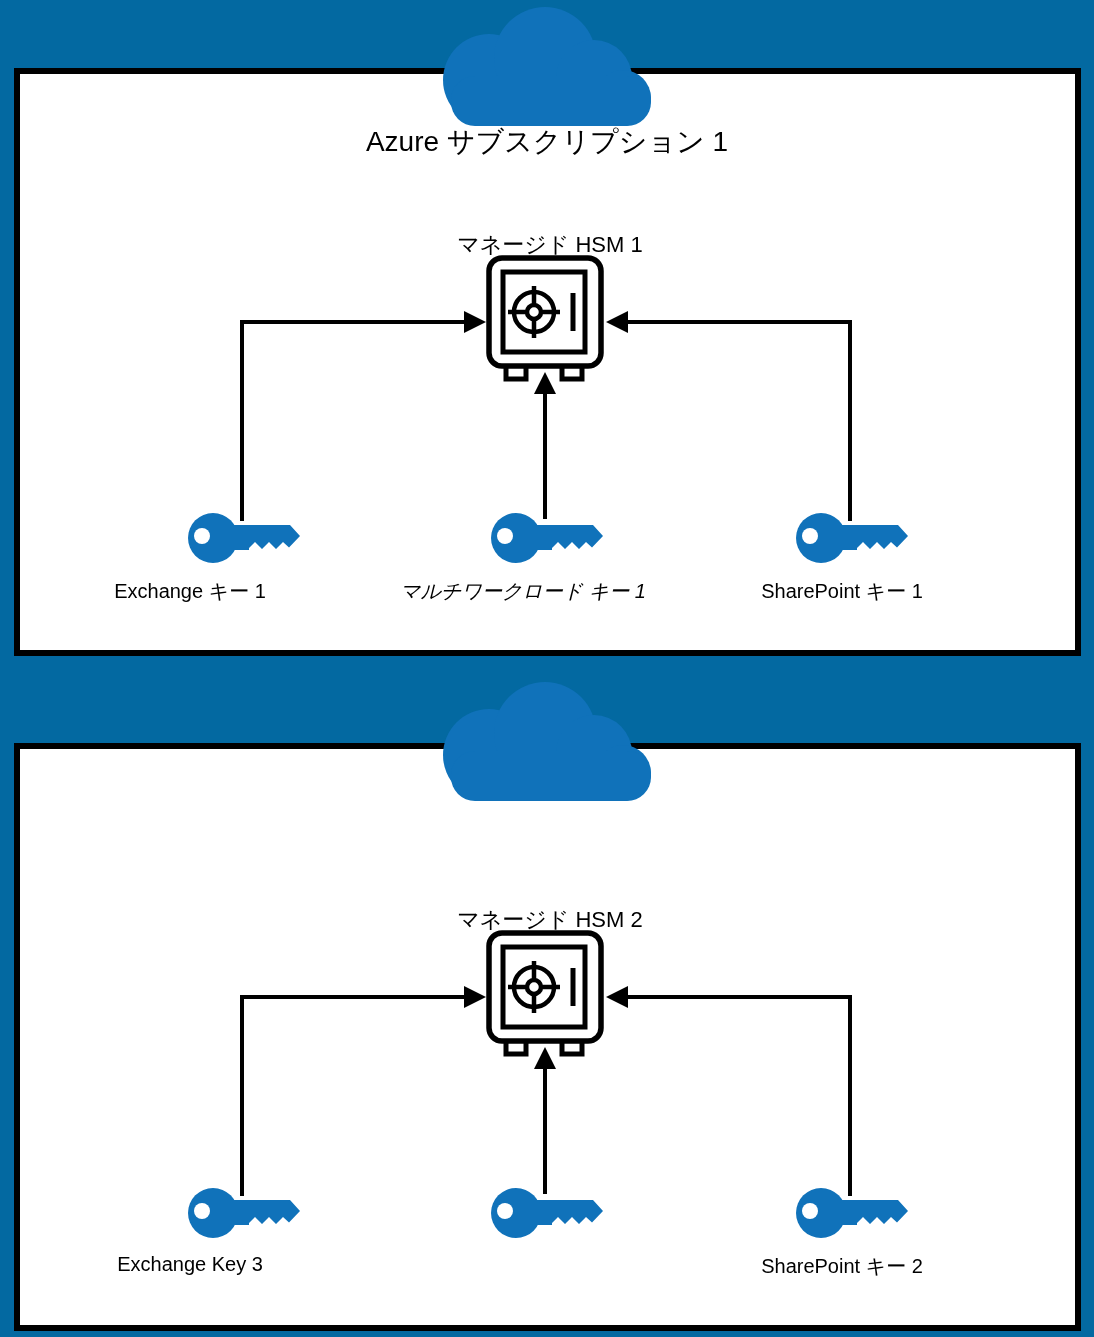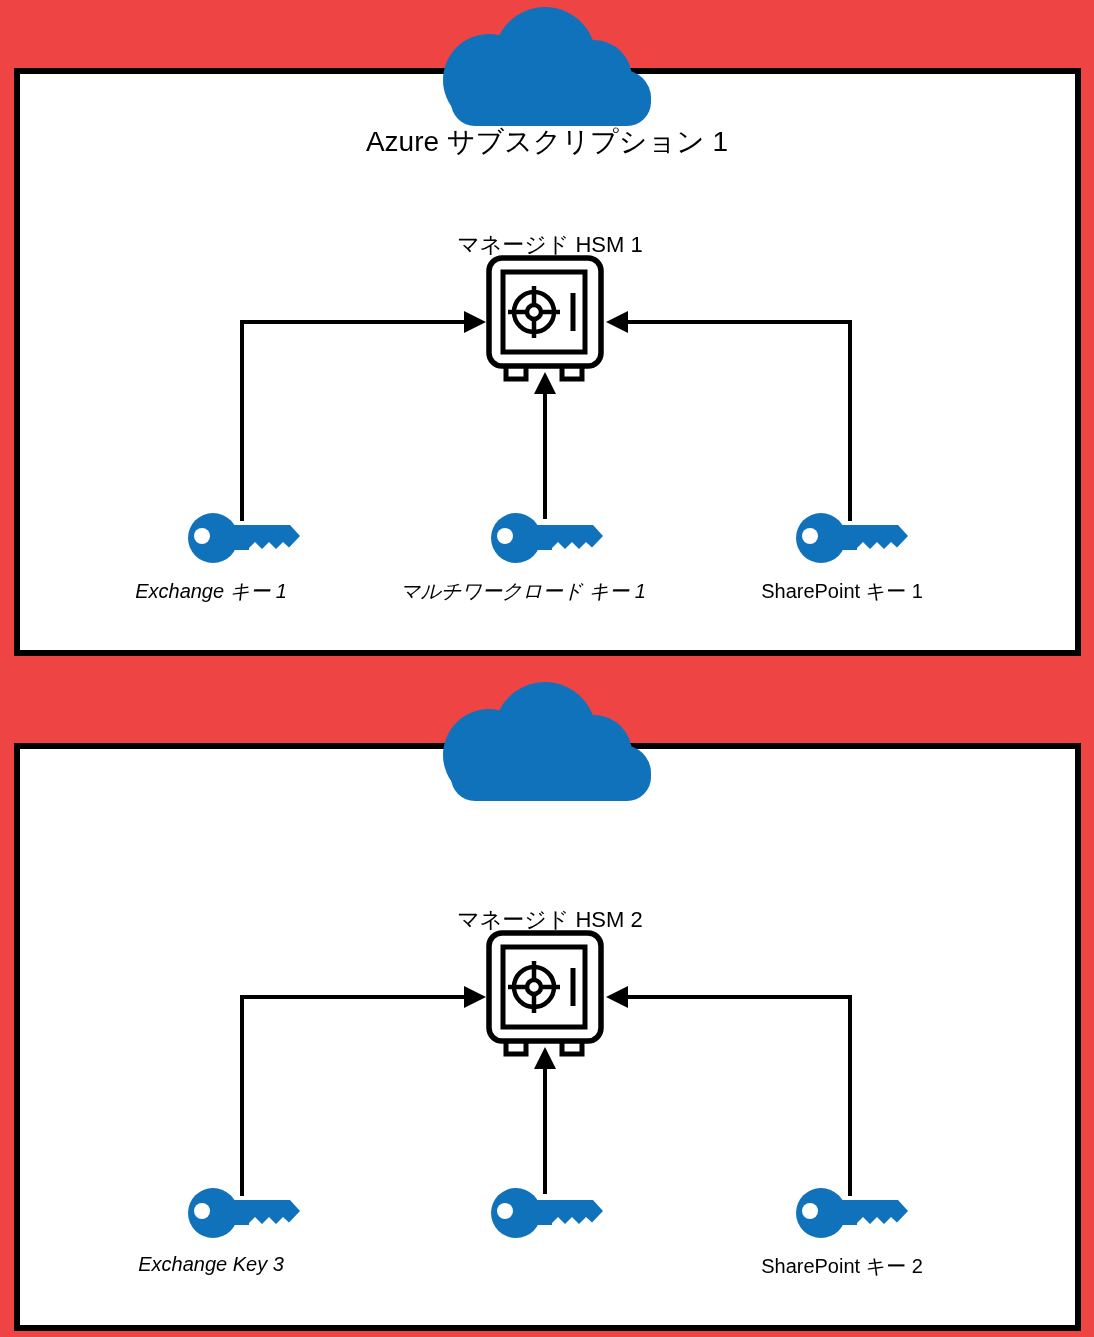--- a/index.html
+++ b/index.html
@@ -5,21 +5,21 @@
   html, body {
     margin: 0;
     padding: 0;
     background: #ffffff;
     font-family: "Liberation Sans", "DejaVu Sans", sans-serif;
   }
   #canvas {
     position: relative;
     width: 1094px;
     height: 1337px;
-    background: #ef4444;
+    background: #0369a1;
     overflow: hidden;
   }
   .group {
     position: absolute;
     left: 0;
     width: 1094px;
     height: 662px;
   }
   .sub-box {
     position: absolute;
@@ -80,21 +80,21 @@
   .key-right  { left: 796px; }
   .key-label {
     position: absolute;
     top: 578px;
     transform: translateX(-50%);
     font-size: 20px;
     color: #000000;
     white-space: nowrap;
     z-index: 4;
   }
-  .label-left   { left: 211px; font-style: italic; }
+  .label-left   { left: 190px; }
   .label-middle { left: 523px; font-style: italic; }
   .label-right  { left: 842px; text-align: right; }
   .group-1 { top: 0; }
   .group-2 { top: 675px; }
 </style>
 </head>
 <body>
 
 <div id="canvas">
 

